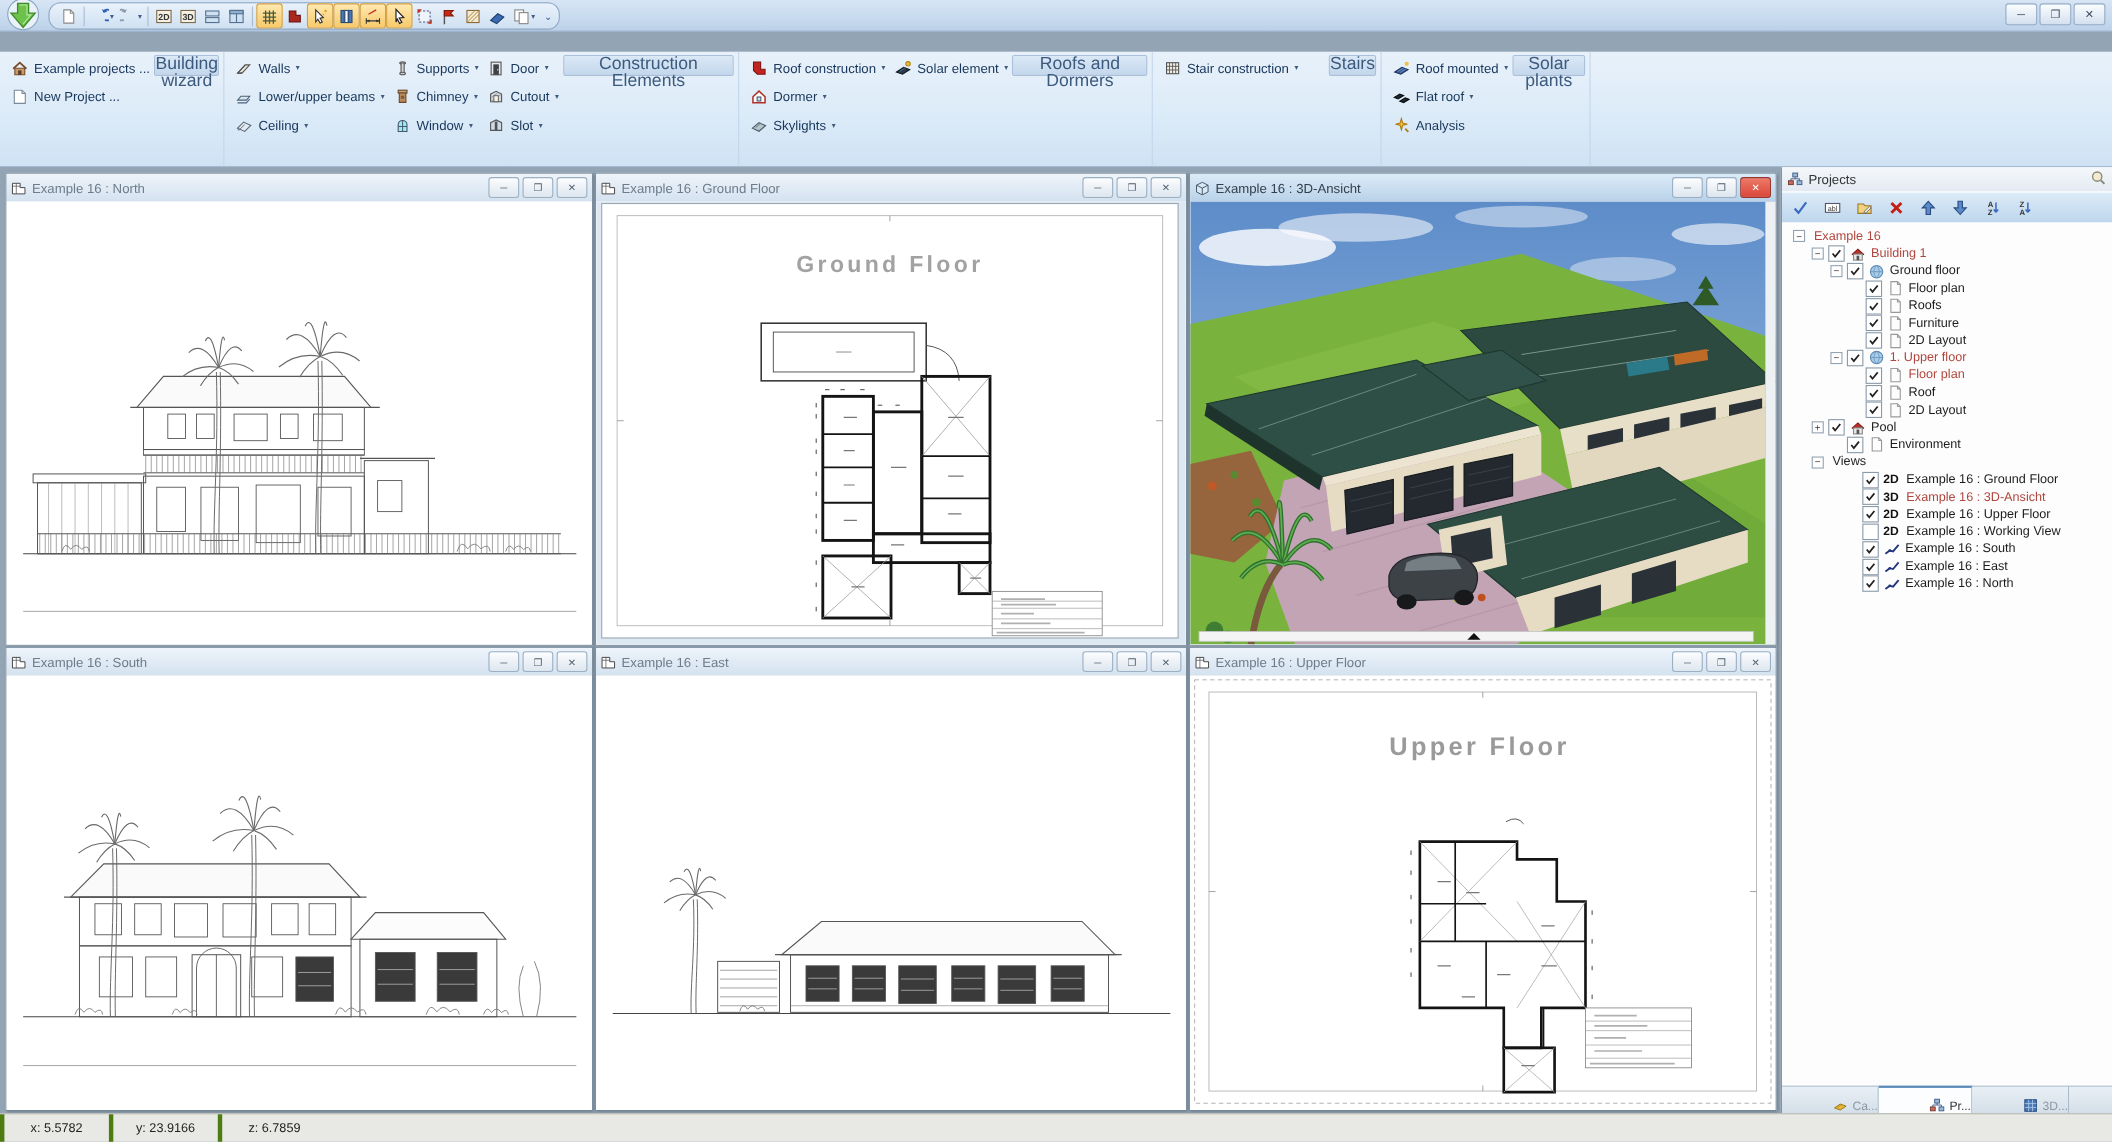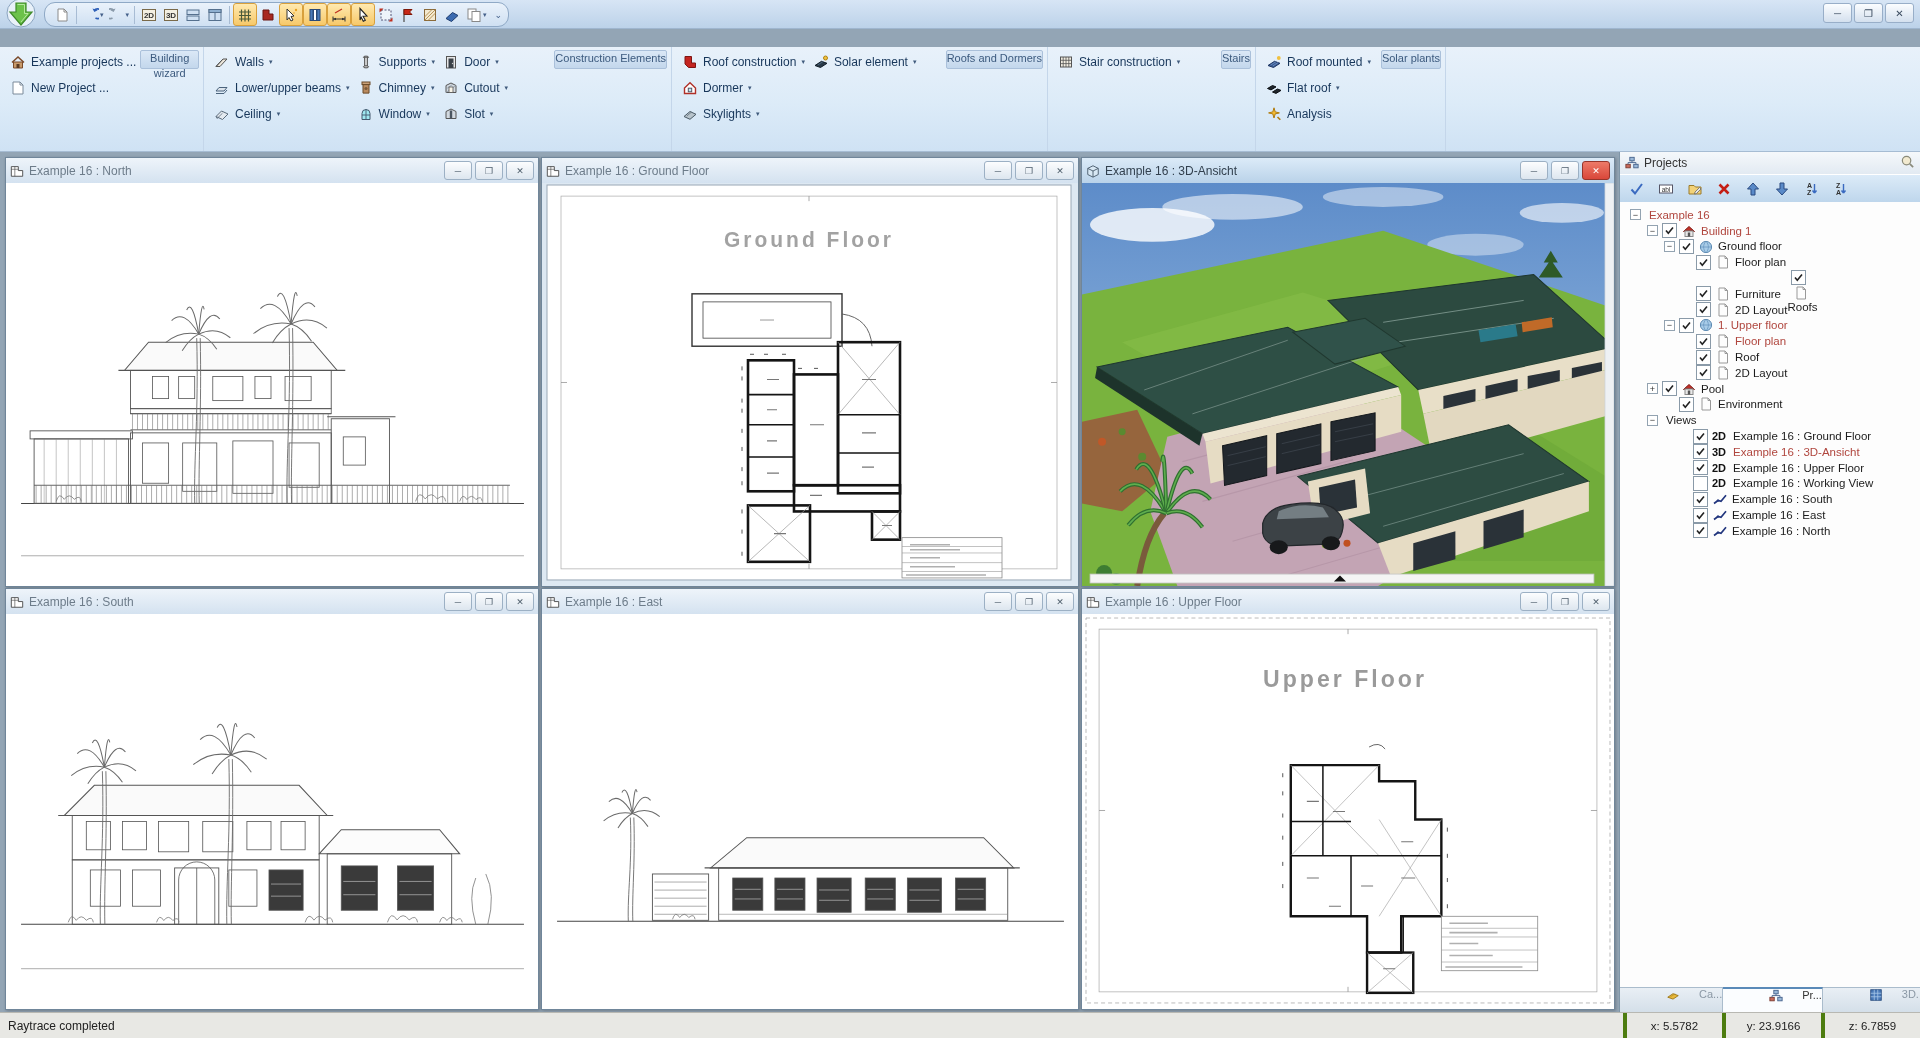--- a/index.html
+++ b/index.html
@@ -35,21 +35,21 @@
     border-bottom:1px solid #a6bcd3;display:flex;box-sizing:border-box;}
   .rib-group{height:100%;border-right:1px solid #c4d6ea;display:flex;
     flex-direction:row;box-sizing:border-box;padding:2px 4px 2px 6px;}
   .rib-cols{flex:1;display:flex;align-items:flex-start;}
   .rib-col{display:flex;flex-direction:column;}
   .rib-item{height:26px;display:flex;align-items:center;cursor:pointer;
     padding:0 4px;border-radius:3px;}
   .rib-item .lbl{font-size:12px;color:#17365a;margin-left:5px;white-space:nowrap;}
   .rib-item .drop{font-size:7px;color:#3f5a7c;margin-left:5px;}
   .rib-caption{height:17px;margin-top:1px;border:1px solid #aac0da;border-radius:2px;
-    background:linear-gradient(#dbe8f6,#c3d7ec);text-align:center;font-size:11px;
+    background:linear-gradient(#dbe8f6,#c3d7ec);text-align:center;font-size:16px;
     line-height:15px;color:#3c5a7e;}
   
   .mdi{position:absolute;left:0;top:152px;width:1618px;height:860px;background:#93a5b5;}
   .mdi-window{position:absolute;background:#fff;border:1px solid #70869a;
     box-shadow:1px 1px 3px rgba(0,0,0,.25);}
   .win-titlebar{height:25px;display:flex;align-items:center;padding:0 4px;
     background:linear-gradient(#eef4fa,#d4e2f0);border-bottom:1px solid #a9bccd;}
   .mdi-window.active .win-titlebar{background:linear-gradient(#dcebf8,#b9d2e9);}
   .win-title{font-size:12px;color:#6d7c8a;margin-left:5px;flex:1;}
   .mdi-window.active .win-title{color:#32404e;}
@@ -79,21 +79,21 @@
   .expander{width:11px;height:11px;border:1px solid #93a3b1;background:#fff;
     display:flex;align-items:center;justify-content:center;font-size:9px;line-height:8px;
     color:#333;box-sizing:border-box;margin-right:4px;flex:none;cursor:pointer;}
   .exp-spacer{width:15px;flex:none;}
   .cbx{width:13px;height:13px;border:1px solid #8a9aa8;background:#fff;flex:none;
     margin-right:4px;display:flex;align-items:center;justify-content:center;cursor:pointer;}
   .badge{font-size:11px;font-weight:bold;color:#111;margin-right:3px;flex:none;}
   .ticon{flex:none;display:flex;}
   .ptabs{position:absolute;left:0;bottom:0px;height:24px;right:0;display:flex;
     background:#dce6ef;border-top:1px solid #aabccc;}
-  .ptab{flex:1;display:flex;align-items:flex-start;justify-content:center;gap:19px;
+  .ptab{flex:1;display:flex;align-items:flex-end;justify-content:center;gap:4px;
     font-size:11px;color:#8b98a5;border-right:1px solid #aabccc;cursor:pointer;
     background:linear-gradient(#e9eff5,#d4dfe9);padding-left:46px;}
   .ptab.active{background:#fbfdff;color:#333;border-top:2px solid #5a8ab8;margin-top:-1px;}
   
   .statusbar{position:absolute;left:0;top:1012px;width:1920px;height:26px;
     background:#e8e8e4;border-top:1px solid #b8b8b2;box-sizing:border-box;
     display:flex;align-items:center;font-size:12px;color:#222;}
   .status-msg{margin-left:8px;flex:1;}
   .coords{display:flex;height:100%;}
   .ccell{width:95px;border-left:4px solid #4d7c0f;display:flex;align-items:center;
@@ -1074,21 +1074,21 @@
             </svg>
           </div>
           <span class="ticon">
             <svg width="16" height="16" viewBox="0 0 16 16">
               <path d="M4 2h6l2.5 2.5V14H4z" fill="#fdfdfd" stroke="#999"></path>
               <path d="M10 2v2.5h2.5" fill="none" stroke="#999"></path>
             </svg>
           </span>
           <span class="tlabel">Floor plan</span>
         </div>
-        <div class="trow" style="padding-left: 61px; flex-direction: column;">
+        <div class="trow" style="padding-left: 61px;">
           <div class="exp-spacer"></div>
           <div class="cbx">
             <svg width="11" height="11" viewBox="0 0 11 11">
               <path d="M2 5.5l2.3 2.8L9 2.5" fill="none" stroke="#222" stroke-width="1.6"></path>
             </svg>
           </div>
           <span class="ticon">
             <svg width="16" height="16" viewBox="0 0 16 16">
               <path d="M4 2h6l2.5 2.5V14H4z" fill="#fdfdfd" stroke="#999"></path>
               <path d="M10 2v2.5h2.5" fill="none" stroke="#999"></path>
@@ -1357,20 +1357,19 @@
               <circle cx="8" cy="8" r="3.2" fill="#f0c040" stroke="#b08410"></circle>
               <path d="M8 1.5v2.2M8 12.3v2.2M1.5 8h2.2M12.3 8h2.2M3.4 3.4l1.6 1.6M11 11l1.6 1.6M12.6 3.4L11 5M5 11l-1.6 1.6" stroke="#d09820" stroke-width="1.2"></path>
             </svg>
           </span>
           <span>PV...</span>
         </div>
       </div>
   </div>
 
   <div class="statusbar">
-    <span class="status-msg">Raytrace completed</span>
     <div class="coords">
       <div class="ccell">x: 5.5782</div>
       <div class="ccell">y: 23.9166</div>
       <div class="ccell">z: 6.7859</div>
     </div>
   </div>
 </div>
 
 </body></html>

